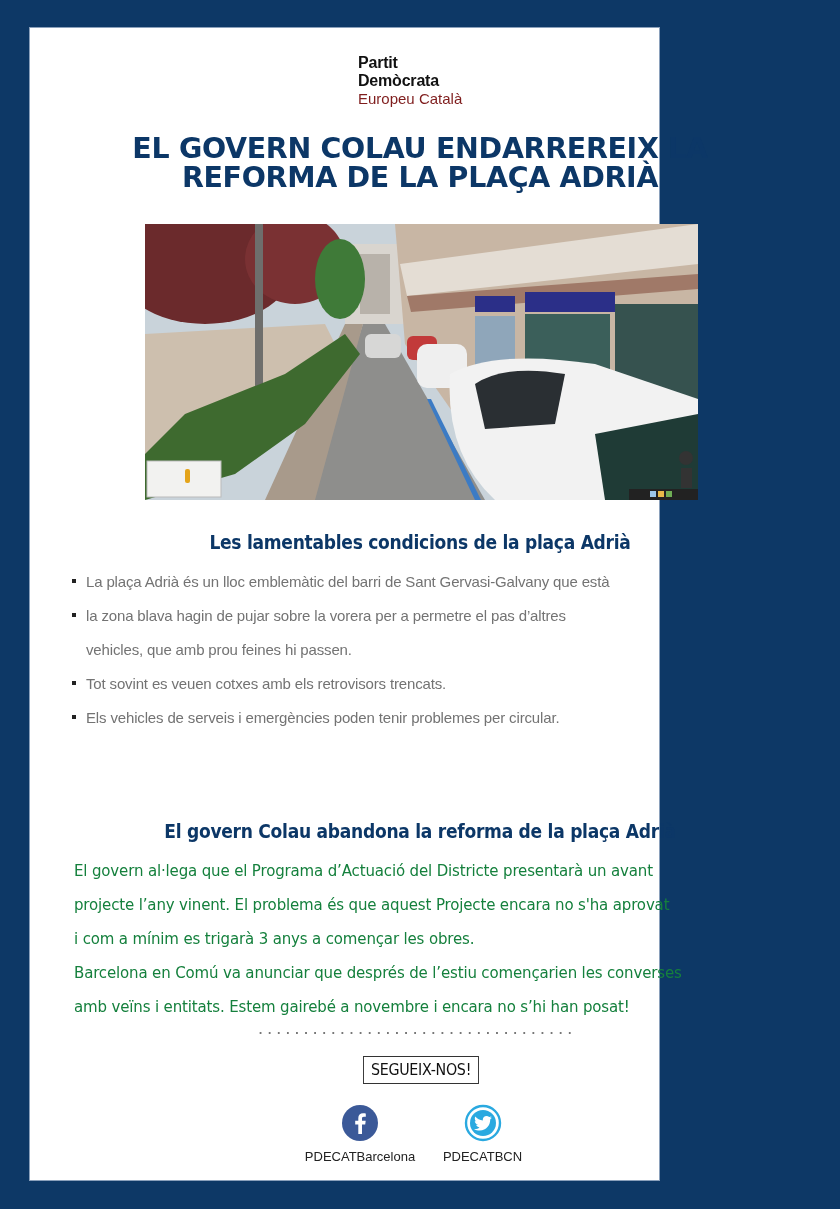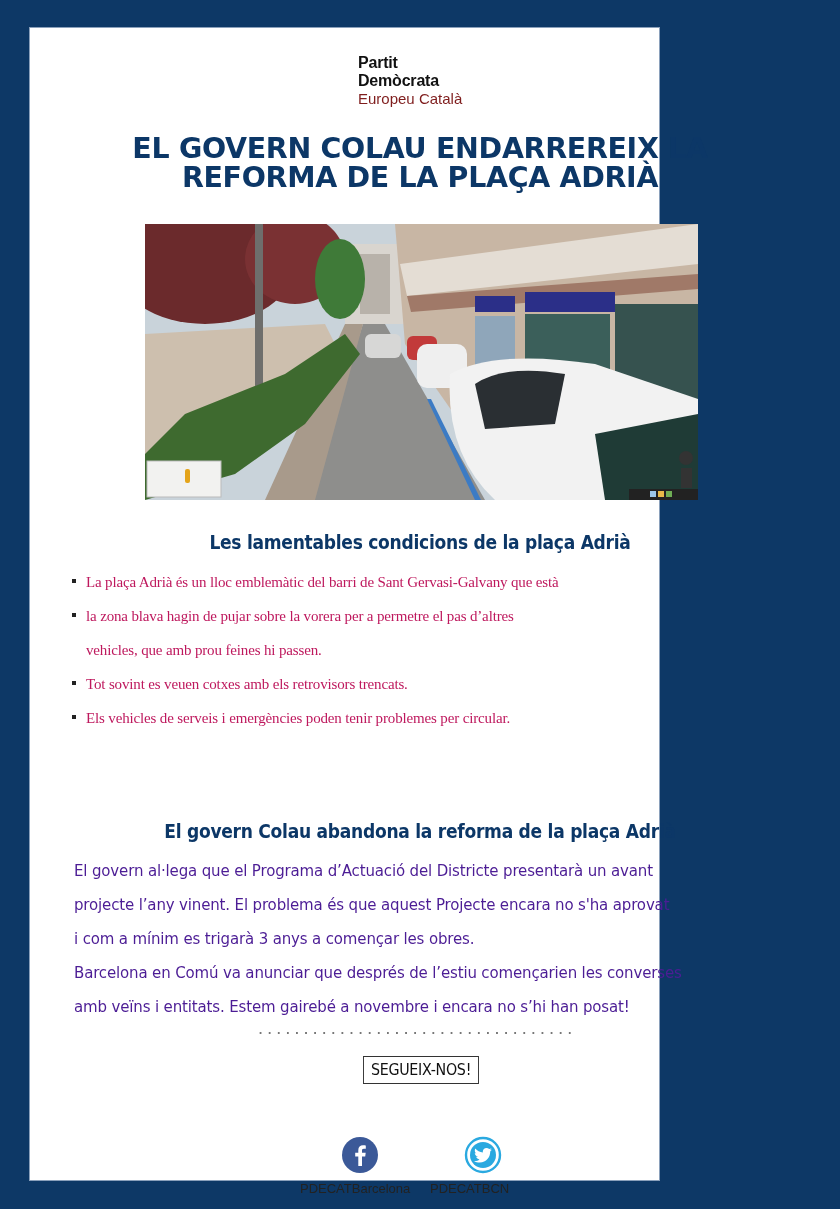--- a/index.html
+++ b/index.html
@@ -56,43 +56,43 @@
     letter-spacing: -0.3px;
     transform: scaleX(0.9);
   }
   .h2.a { top: 503px; }
   .h2.b { top: 792px; }
   .bullets {
     position: absolute;
     left: 40px; top: 537px;
     width: 710px;
     list-style: none;
-    font-family: Liberation Serif, serif;
+    font-family: Liberation Sans, sans-serif;
     font-size: 15px;
-    color: #be185d;
+    color: #737373;
     line-height: 34px;
   }
   .bullets li {
     position: relative;
     padding-left: 16px;
     letter-spacing: -0.15px;
   }
   .bullets li .dot {
     position: absolute;
     left: 2px; top: 14px;
     width: 4px; height: 4px;
     background: #222;
   }
   .para {
     position: absolute;
     left: 44px; top: 826px;
     width: 710px;
     font-family: "DejaVu Sans", sans-serif;
     font-size: 15px;
-    color: #4c1d95;
+    color: #15803d;
     line-height: 34px;
     letter-spacing: -0.15px;
   }
   .dots {
     position: absolute;
     left: 226px; top: 1003px;
     width: 318px; height: 4px;
     background-image: radial-gradient(circle, #777 0.9px, transparent 1.2px);
     background-size: 9.1px 4px;
   }
@@ -104,21 +104,22 @@
     text-align: center;
     font-family: "DejaVu Sans", sans-serif;
     font-size: 15px;
     line-height: 26px;
     color: #111;
     letter-spacing: -0.3px;
     transform: scaleX(0.95);
   }
   .social {
     position: absolute;
-    top: 1108px;
+    top: 1076px;
+    text-align: center;
     font-family: "Liberation Sans", sans-serif;
     font-size: 13px;
     color: #222;
   }
   .social.fb { left: 270px; width: 120px; }
   .social.tw { left: 400px; width: 105px; }
   .social .ic {
     width: 38px; height: 38px;
     margin: 0 auto 7px;
     display: block;

